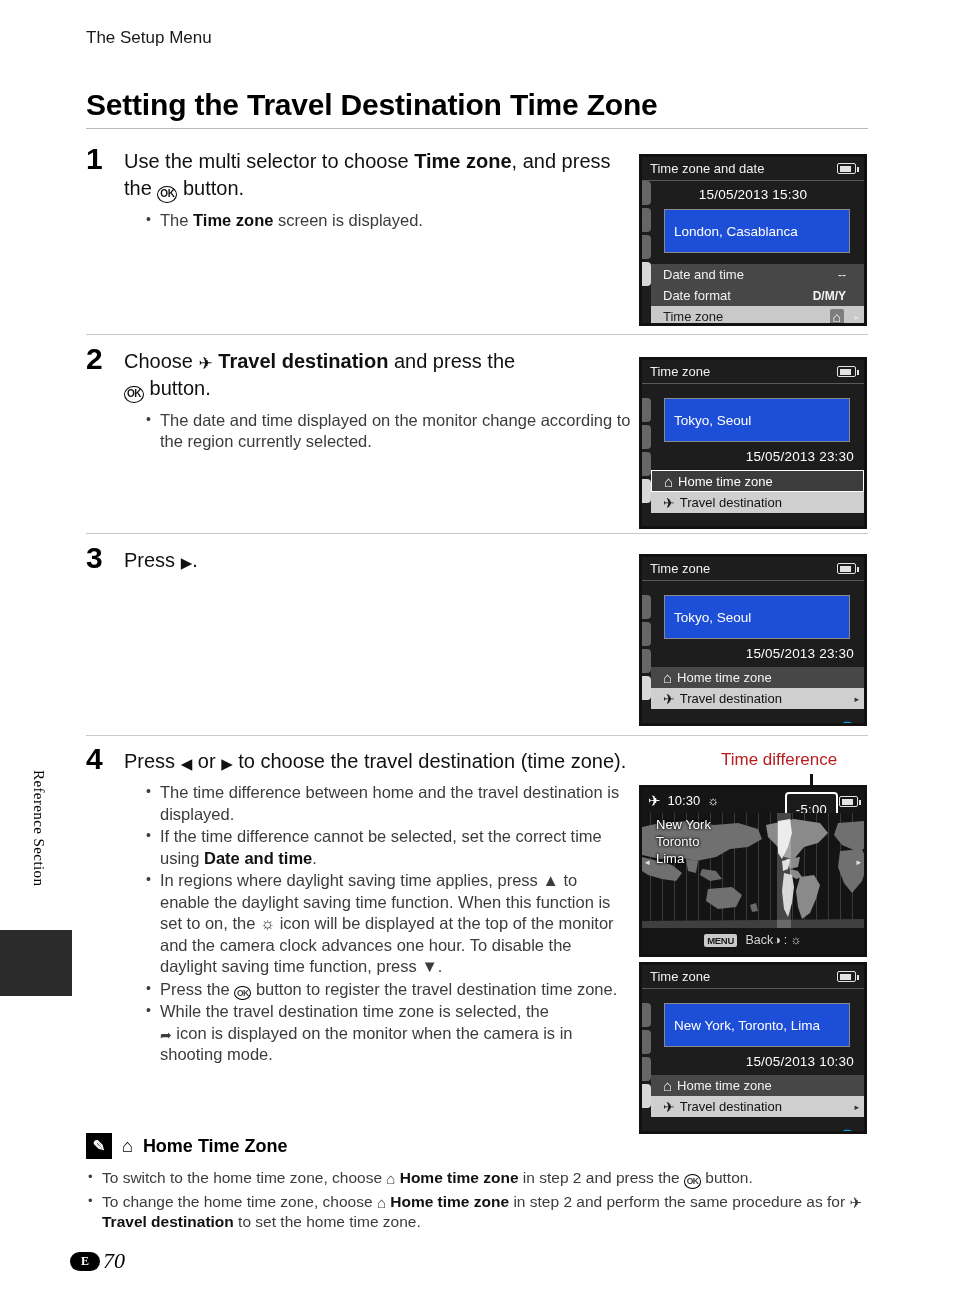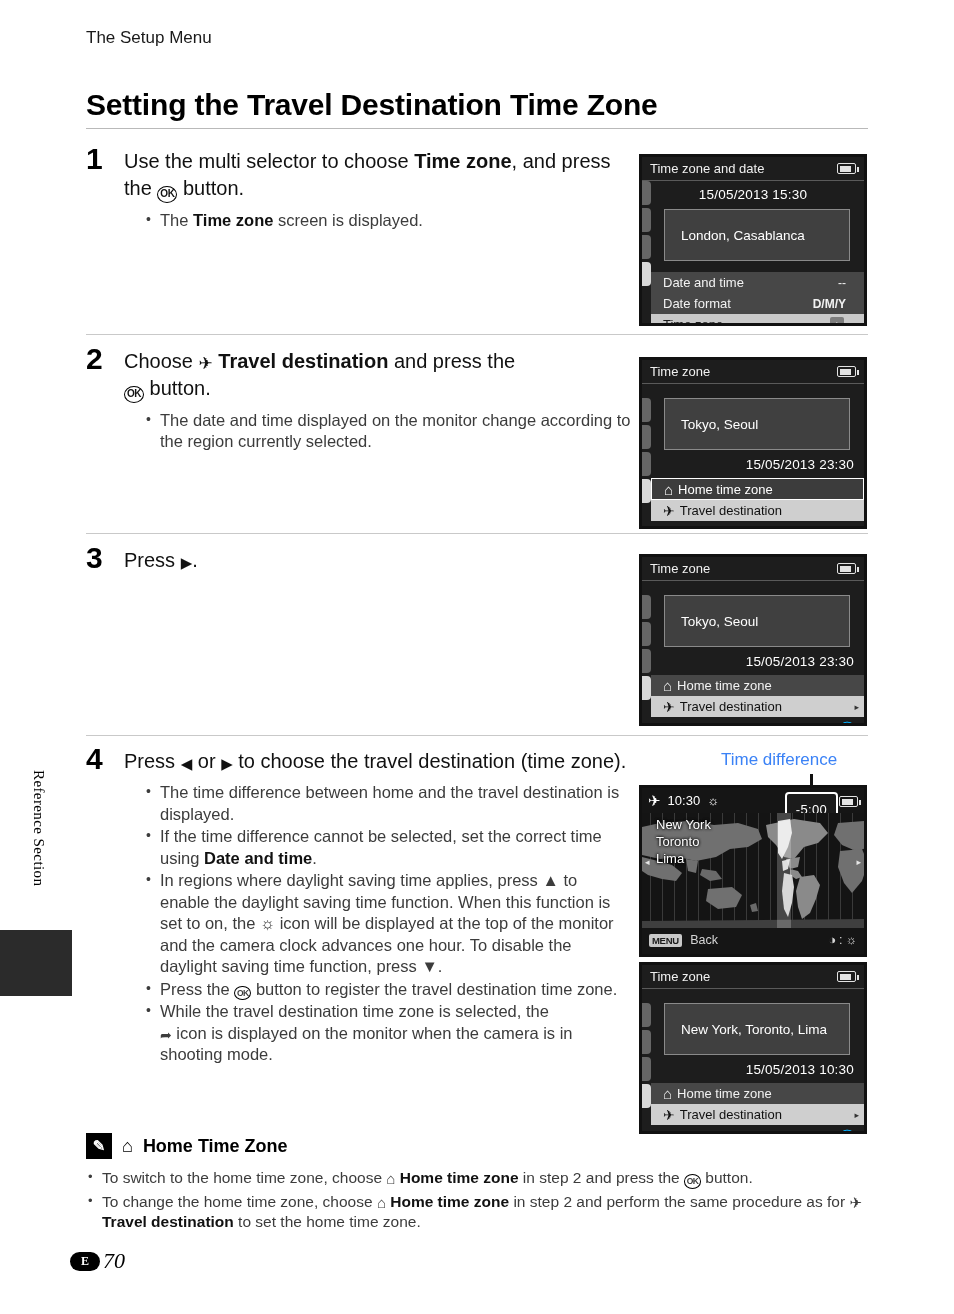--- a/index.html
+++ b/index.html
@@ -173,24 +173,24 @@
   }
   .side-strip span.active { background:#d8d8d8; }
 
   .datetime-top {
     text-align:center; font-size:13.5px; color:#fff;
     padding: 6px 0 0 0; letter-spacing:0.2px;
   }
   .city-box {
     margin: 7px 14px 0 22px;
     border: 1px solid #8a8a8a;
-    background: #404040;
-    height: 52px;
+    background: #1d4ed8;
+    height: 44px;
     display:flex; align-items:center;
-    padding-left: 16px;
+    padding-left: 9px;
     font-size: 13.5px; color:#fff;
   }
   .dt-right {
     text-align: right; font-size: 13.5px; color:#fff;
     padding-right: 10px; margin-top: 7px; letter-spacing: 0.2px;
   }
   .menu-row {
     height: 21px; display:flex; align-items:center;
     padding-left: 12px; margin-left: 9px;
     font-size: 13px; gap: 5px;
@@ -255,30 +255,30 @@
   .cities {
     position:absolute; left: 14px; top: 3px;
     font-size: 13px; line-height: 17px; color:#fff;
     text-shadow: 0 0 3px #000, 0 0 3px #000;
     z-index: 4;
   }
   .map-arrow-l { position:absolute; left:3px; top:44px; font-size:9px; color:#e6e6e6; z-index:5;}
   .map-arrow-r { position:absolute; right:3px; top:44px; font-size:9px; color:#e6e6e6; z-index:5;}
   .map-bottom {
     position:absolute; bottom:0; left:0; right:0; height: 28px;
-    display:flex; align-items:center; justify-content:space-between;
+    display:flex; align-items:center; justify-content:center;
     padding: 0 7px; font-size: 12.5px; color:#d5d5d5;
   }
   .menu-badge {
     display:inline-block; background:#c9c9c9; color:#1b1b1b;
     font-size: 9.5px; font-weight:bold; padding: 1px 3px; border-radius:2px;
     letter-spacing:-0.3px;
   }
   .callout-label {
-    position:absolute; font-size: 17px; color:#3b82f6;
+    position:absolute; font-size: 17px; color:#b91c1c;
   }
   .callout-line {
     position:absolute; width:2.5px; background:#111;
   }
 </style>
 </head>
 <body>
 
 <div class="side-tab-label">Reference Section</div>
 <div class="side-tab-block"></div>

